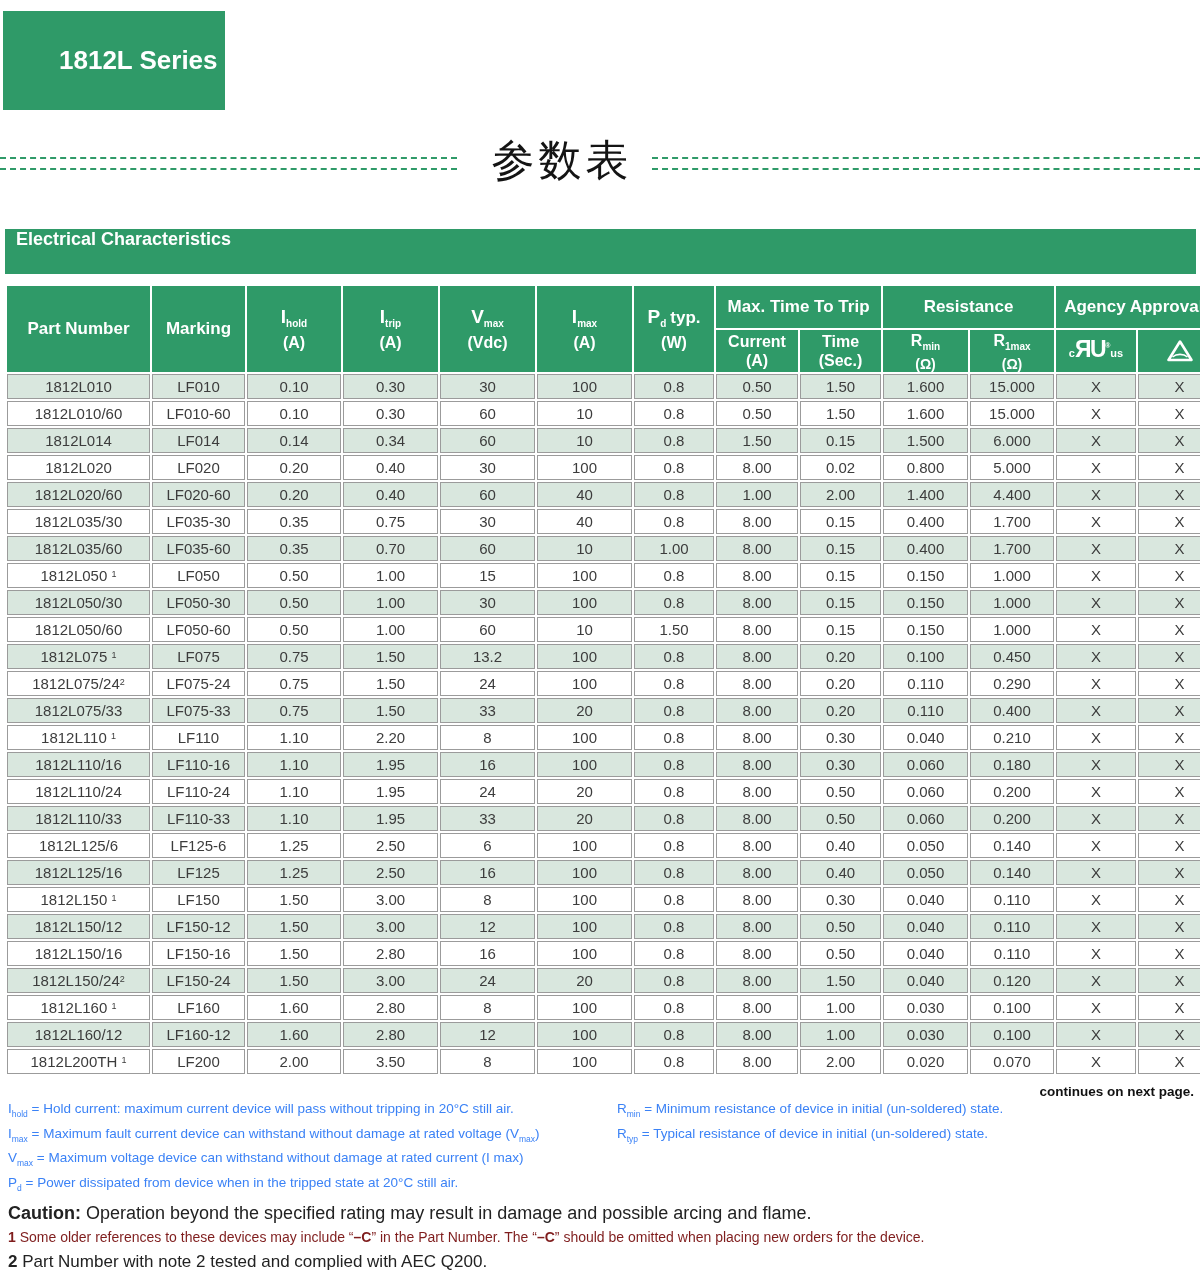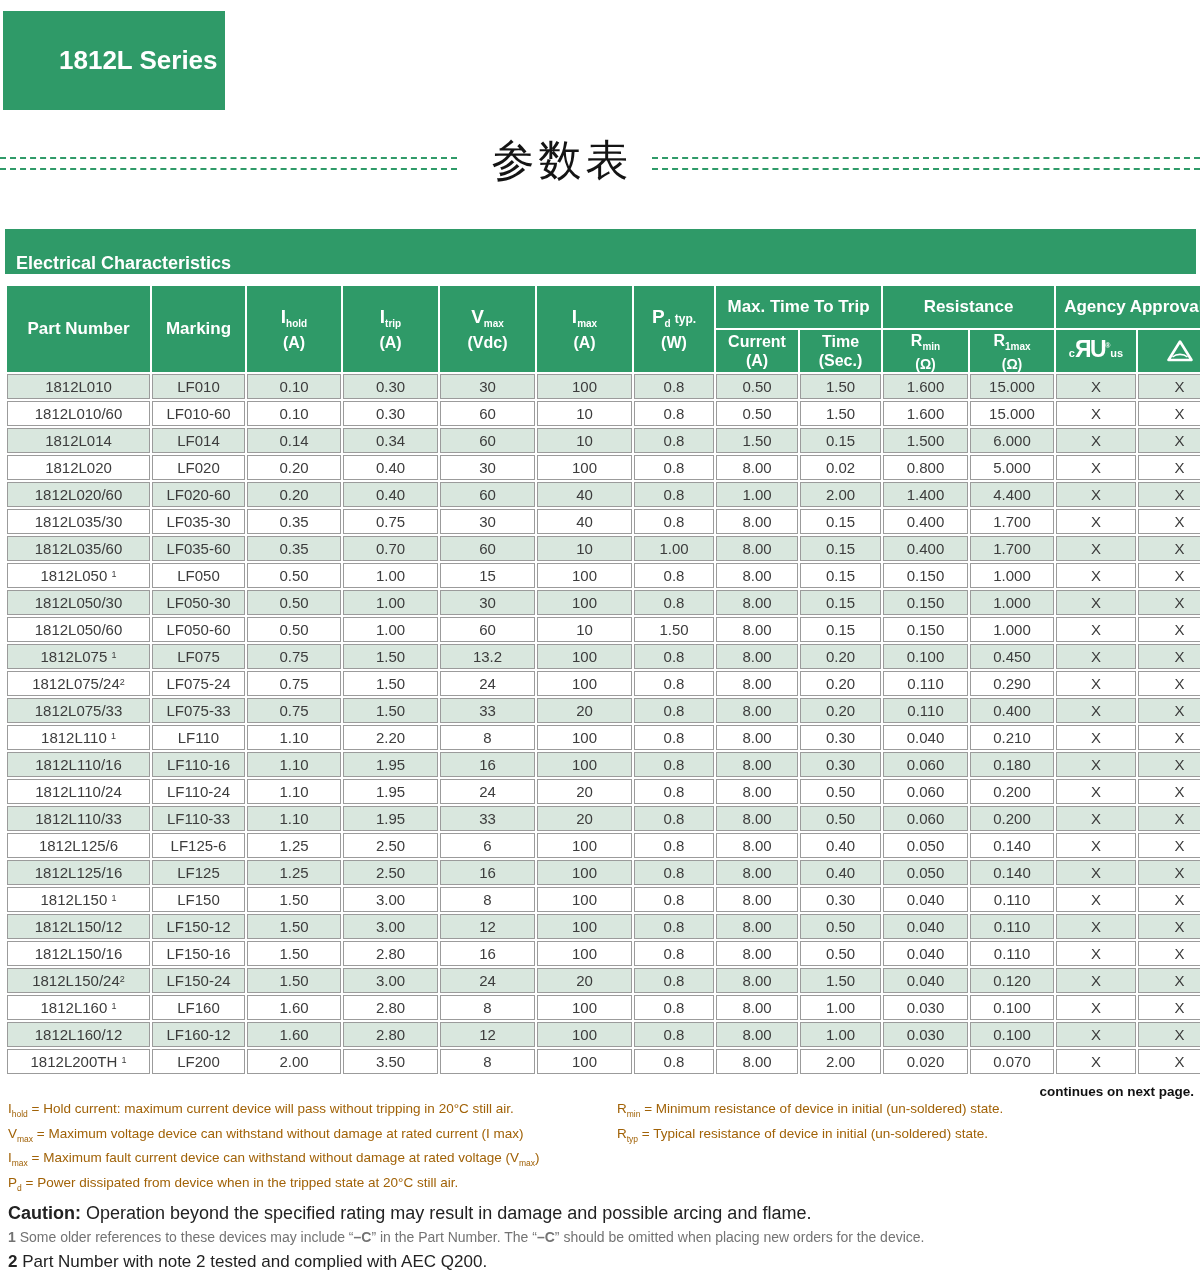--- a/index.html
+++ b/index.html
@@ -13,61 +13,61 @@
 
   
   .dash{position:absolute;height:9px;border-top:2px dashed #2f9a68;border-bottom:2px dashed #2f9a68;}
   .dash-left{left:0;top:157px;width:457px;}
   .dash-right{left:652px;top:157px;width:548px;}
   .cn-title{position:absolute;left:462px;top:132px;width:200px;text-align:center;
     font-family:"Liberation Serif","DejaVu Serif",serif;font-size:43px;color:#141414;letter-spacing:4px;}
 
   
   .ec-bar{position:absolute;left:5px;top:229px;width:1191px;height:45px;background:#2f9a68;
-    color:#fff;font-weight:bold;font-size:18px;display:flex;align-items:flex-end;
+    color:#fff;font-weight:bold;font-size:18px;display:flex;align-items:flex-start;
     padding-left:11px;box-sizing:border-box;}
 
   
   .tbl{position:absolute;left:5px;top:284px;width:1191px;border-collapse:separate;
        border-spacing:2px;table-layout:fixed;}
   .tbl th{background:#2f9a68;color:#fff;font-weight:bold;vertical-align:middle;
           text-align:center;padding:0;}
   .th-tall{font-size:17px;}
   .th-group{font-size:17px;height:42px;}
   .th-sub{font-size:16px;height:42px;line-height:19px;}
   .sym-line{line-height:20px;}
   .sym{font-size:19px;font-weight:bold;}
   .symr{font-size:16px;font-weight:bold;}
   .hsub{font-size:10px;vertical-align:-4px;font-weight:bold;}
-  .after{font-size:12px;margin-left:4px;}
+  .after{font-size:17px;margin-left:4px;}
   .unit{font-size:16px;font-weight:bold;line-height:18px;}
   .unit.sm{font-size:14px;line-height:15px;}
 
   .tbl td{border:1px solid #9b9b9b;text-align:center;font-size:15px;color:#3c3c3c;
           height:23px;padding:0;background:#fff;white-space:nowrap;overflow:hidden;}
   .tbl tbody tr:nth-child(odd) td{background:#d9e7de;}
   .tbl td sup{font-size:9px;vertical-align:4px;}
 
   
   .ul-mark{display:inline-flex;align-items:baseline;color:#fff;font-weight:bold;}
   .ul-c{font-size:11px;}
   .ul-ru{font-size:23px;letter-spacing:-1.5px;line-height:20px;}
   .ul-reg{font-size:7px;vertical-align:10px;position:relative;top:-9px;}
   .ul-us{font-size:11px;}
   .tuv-icon{display:inline-block;vertical-align:middle;}
 
   
-  .fn{position:absolute;font-size:13.5px;color:#a16207;line-height:20px;}
+  .fn{position:absolute;font-size:13.5px;color:#3b82f6;line-height:20px;}
   .fn sub{font-size:8.5px;}
   .fn-line{padding-left:55px;text-indent:-55px;}
   .fn-left{left:8px;top:1099px;width:602px;}
   .fn-right{left:617px;top:1099px;width:579px;}
   .continues{position:absolute;top:1084px;right:6px;font-weight:bold;font-size:13.5px;color:#111;}
   .fn-caution{position:absolute;left:8px;top:1203px;font-size:18px;color:#222;}
-  .fn-note1{position:absolute;left:8px;top:1229px;font-size:14px;color:#737373;width:1185px;}
+  .fn-note1{position:absolute;left:8px;top:1229px;font-size:14px;color:#7f1d1d;width:1185px;}
   .fn-note2{position:absolute;left:8px;top:1252px;font-size:17px;color:#222;width:1185px;}
 </style>
 </head>
 <body>
 
 <div class="page">
 
   <div class="series-badge">
     <span>1812L Series</span>
   </div>
@@ -552,22 +552,22 @@
           <td>X</td>
           <td>X</td>
         </tr>
       </tbody>
   </table>
 
   <div class="continues">continues on next page.</div>
 
   <div class="fn fn-left">
     <div class="fn-line"><span>I</span><sub>hold</sub><span> = Hold current: maximum current device will pass without tripping in 20°C still air.</span></div>
+    <div class="fn-line"><span>I</span><sub>max</sub><span> = Maximum fault current device can withstand without damage at rated voltage (V</span><sub>max</sub><span>)</span></div>
     <div class="fn-line"><span>V</span><sub>max</sub><span> = Maximum voltage device can withstand without damage at rated current (I max)</span></div>
-    <div class="fn-line"><span>I</span><sub>max</sub><span> = Maximum fault current device can withstand without damage at rated voltage (V</span><sub>max</sub><span>)</span></div>
     <div class="fn-line"><span>P</span><sub>d</sub><span> = Power dissipated from device when in the tripped state at 20°C still air.</span></div>
   </div>
 
   <div class="fn fn-right">
     <div class="fn-line"><span>R</span><sub>min</sub><span> = Minimum resistance of device in initial (un-soldered) state.</span></div>
     <div class="fn-line"><span>R</span><sub>typ</sub><span> = Typical resistance of device in initial (un-soldered) state.</span></div>
   </div>
 
   <div class="fn-caution"><b>Caution:</b><span> Operation beyond the specified rating may result in damage and possible arcing and flame.</span></div>
   <div class="fn-note1"><b>1</b><span> Some older references to these devices may include “</span><b>–C</b><span>” in the Part Number. The “</span><b>–C</b><span>” should be omitted when placing new orders for the device.</span></div>

